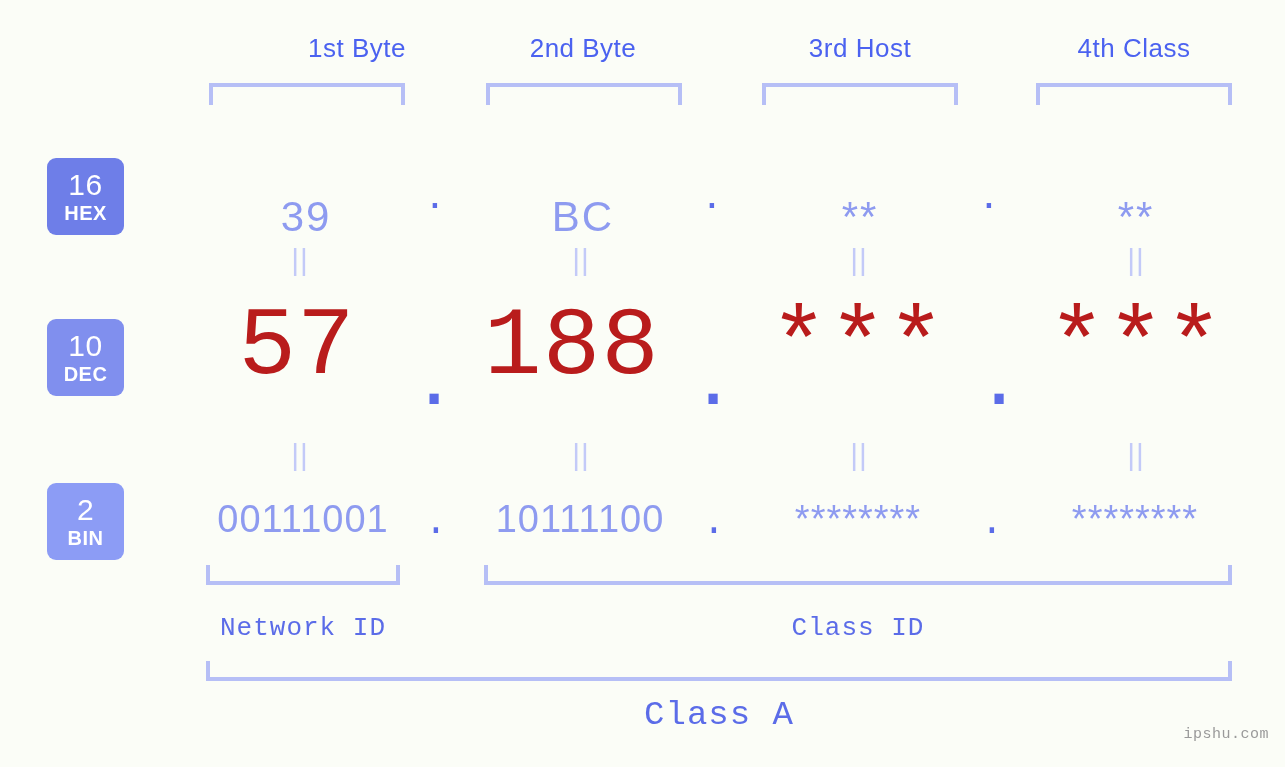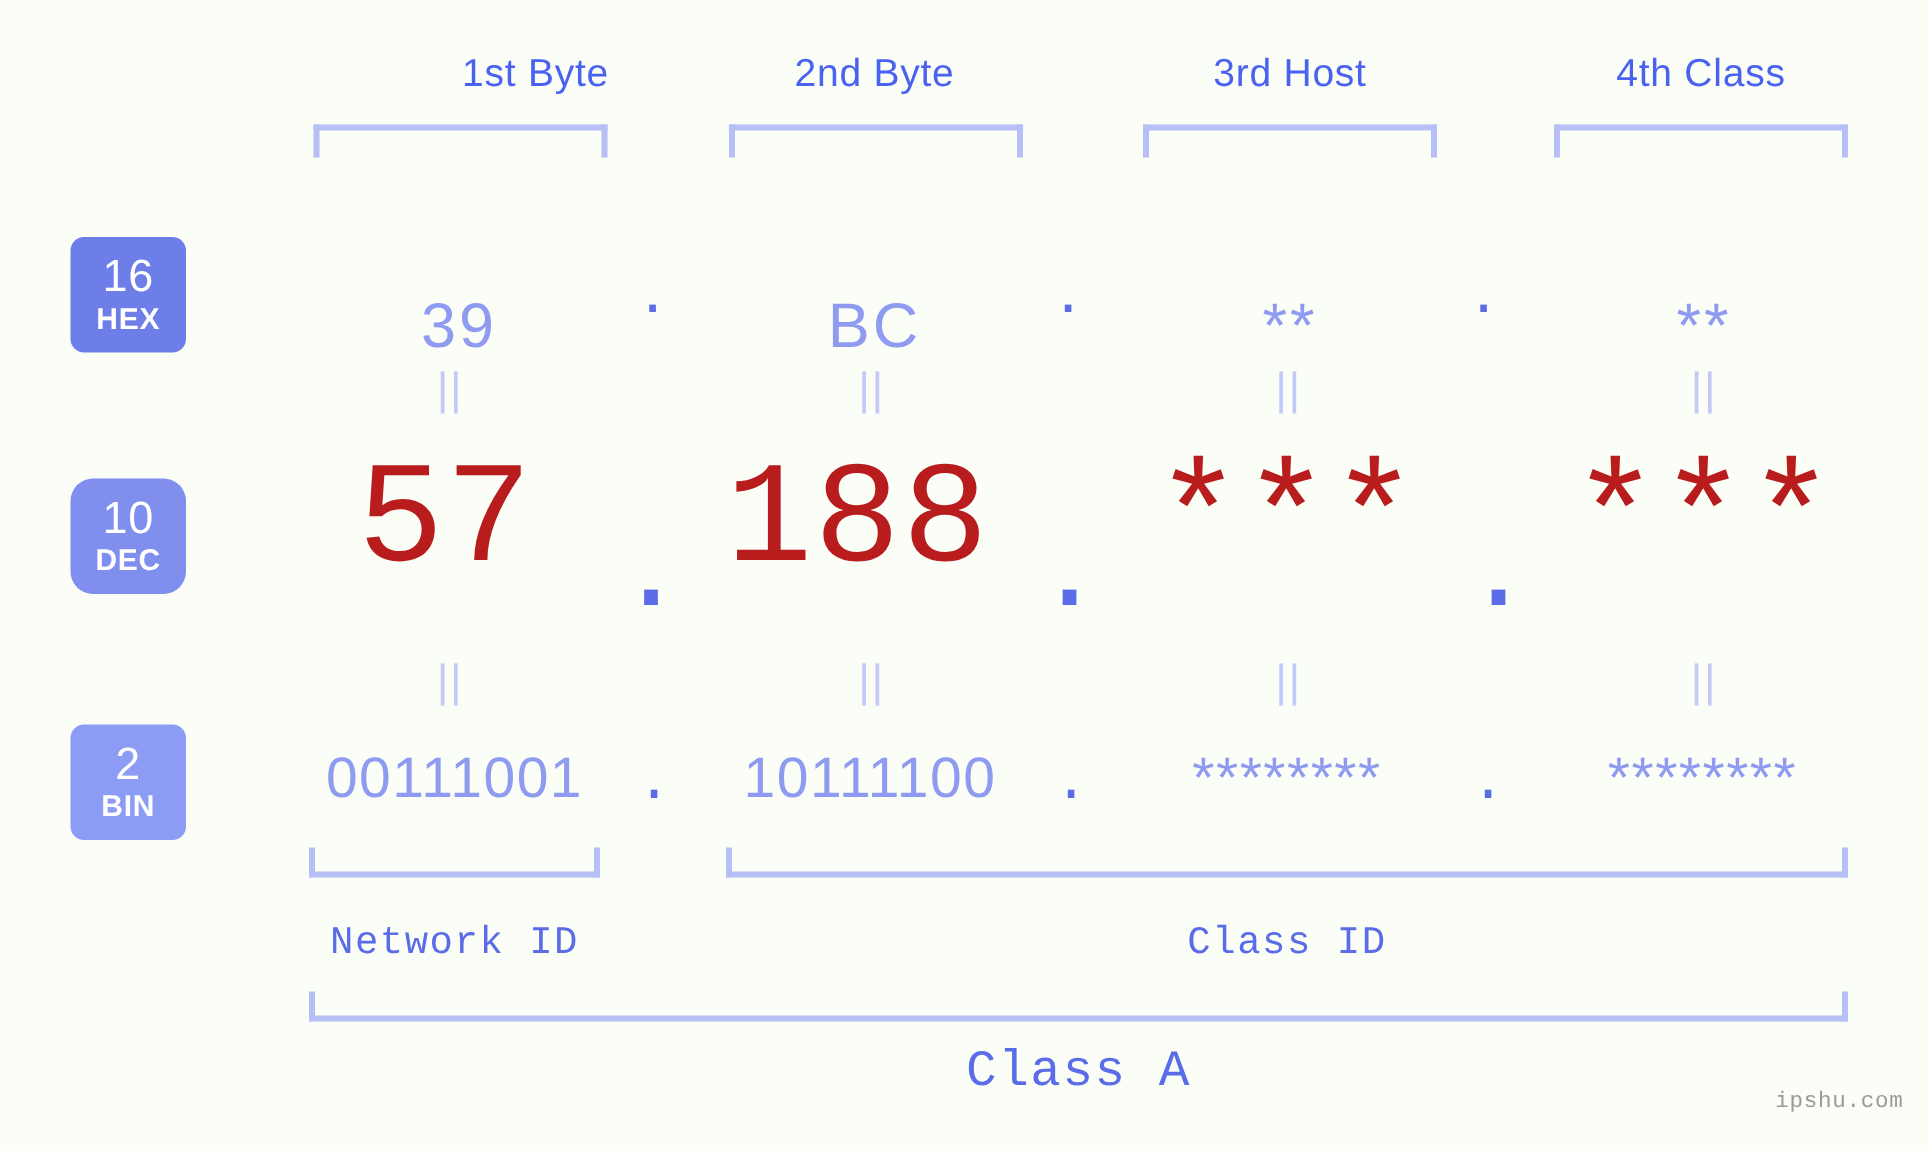--- a/index.html
+++ b/index.html
@@ -210,21 +210,21 @@
 
   <div class="bracket-top" style="left:209px;  width:196px;"></div>
   <div class="bracket-top" style="left:486px;  width:196px;"></div>
   <div class="bracket-top" style="left:762px;  width:196px;"></div>
   <div class="bracket-top" style="left:1036px; width:196px;"></div>
 
   <div class="badge" style="top:158px; background:#6e7ee8;">
     <span class="num">16</span>
     <span class="base">HEX</span>
   </div>
-  <div class="badge" style="top:319px; background:#808fee;border-radius:15px;">
+  <div class="badge" style="top:319px; background:#808fee;">
     <span class="num">10</span>
     <span class="base">DEC</span>
   </div>
   <div class="badge" style="top:483px; background:#8c9cf5;">
     <span class="num">2</span>
     <span class="base">BIN</span>
   </div>
 
   <div class="row-hex" style="top:155px;">
     <div class="cell hex-val" style="left:56px;">39</div>

